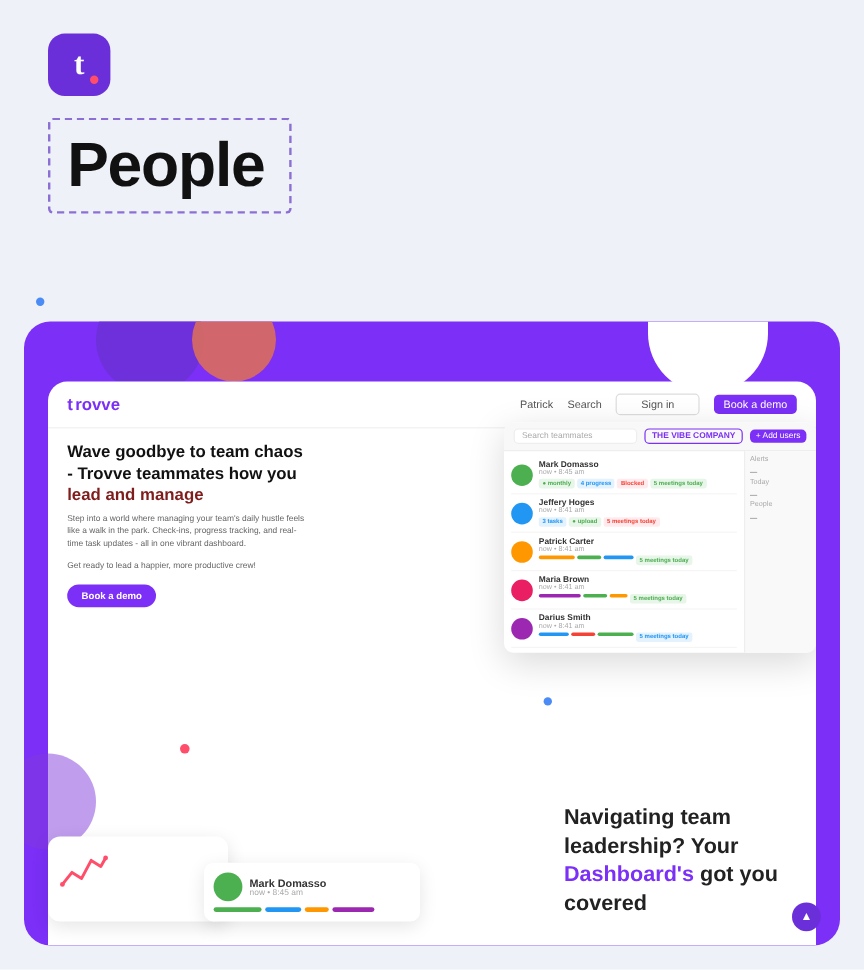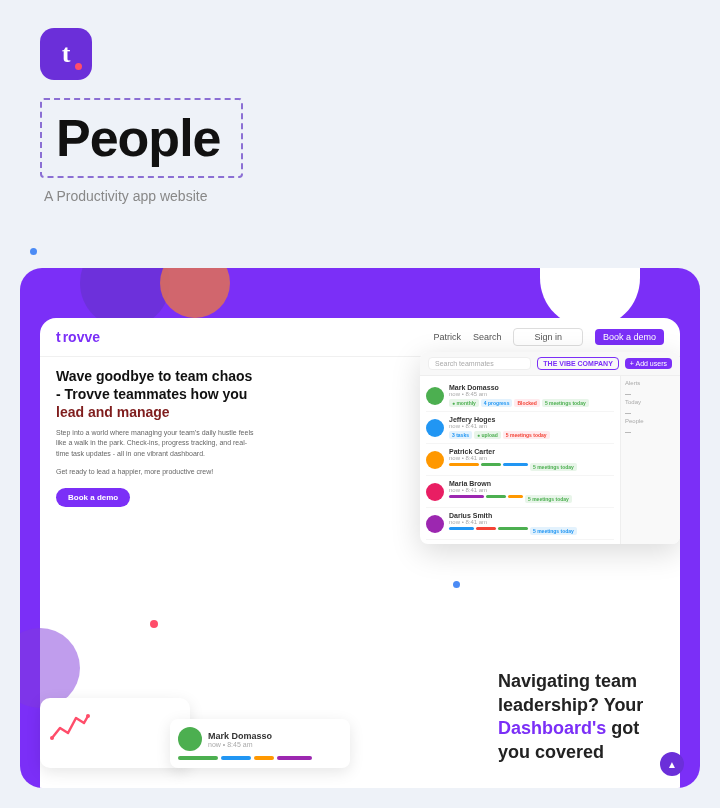--- a/index.html
+++ b/index.html
@@ -447,21 +447,20 @@
       right: 30px;
       width: 200px;
       color: #222;
     }
 
     .right-text-heading {
       font-size: 18px;
       font-weight: 800;
       line-height: 1.3;
       margin-bottom: 4px;
-      margin-left: 28px;
     }
 
     .right-text-heading .link {
       color: #7B2FF7;
     }
 
     
     .bottom-dot-pink {
       position: absolute;
       bottom: 160px;
@@ -512,21 +511,20 @@
 <div class="top-section">
   <div class="app-icon">
     <span class="app-icon-t">t</span>
     <span class="app-icon-dot"></span>
   </div>
 
   <div class="logo-box">
     <span class="logo-text">People</span>
   </div>
 
-  <span class="subtitle">A Productivity app website</span>
 </div>
 
 <div class="dot-blue" style="top: 248px; left: 30px;"></div>
 
 <div class="main-card">
 
   <div class="blob1"></div>
   <div class="blob2"></div>
   <div class="blob3"></div>
 

